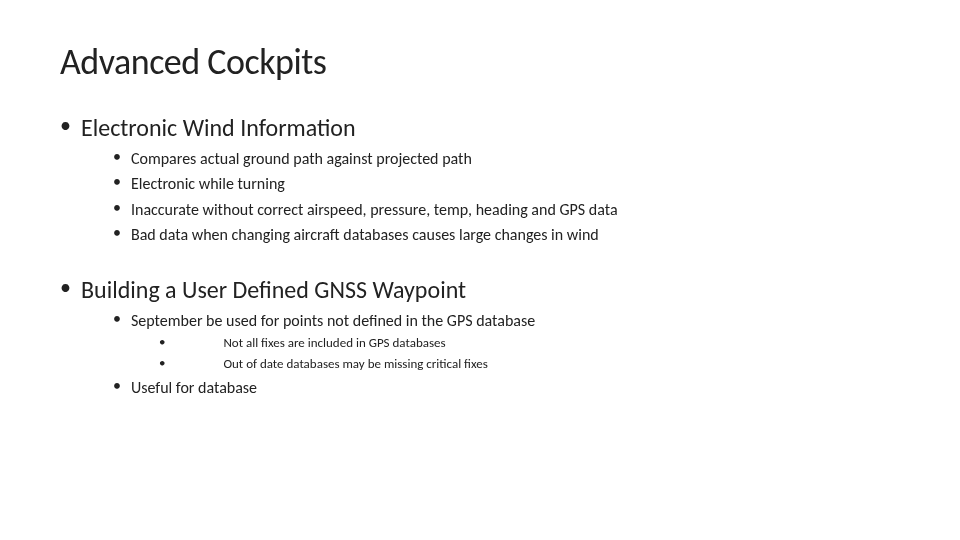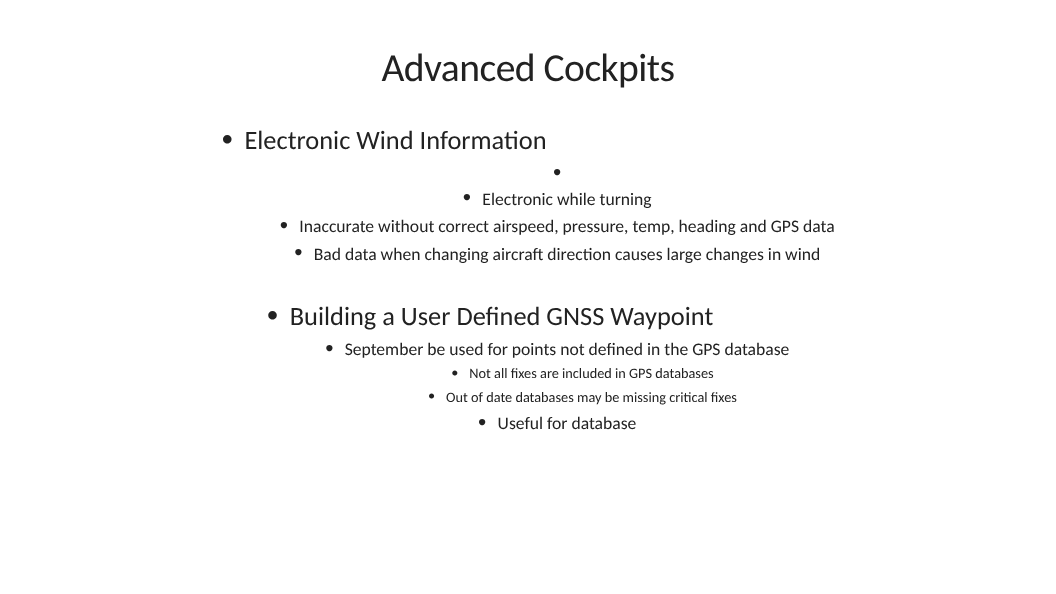--- a/index.html
+++ b/index.html
@@ -1,19 +1,18 @@
 <!DOCTYPE html>
 <html><head>
   <meta charset="utf-8">
   <style>
     * {
       margin: 0;
       padding: 0;
       box-sizing: border-box;
-      align-items: center;
     }
 
     body {
       width: 960px;
       height: 540px;
       background: #ffffff;
       font-family: 'Segoe UI', Calibri, Arial, sans-serif;
       color: #222222;
       overflow: hidden;
     }
@@ -105,20 +104,21 @@
     }
 
     .bullet-level3 .bullet-dot {
       font-size: 13px;
       flex-shrink: 0;
     }
 
     .bullet-level3 .bullet-text {
       font-size: 13px;
       line-height: 1.45;
+      margin-left: 48px;
     }
 
     .section-gap {
       margin-top: 10px;
     }
   </style>
 </head>
 <body>
 
 <div class="slide">
@@ -126,32 +126,33 @@
 
   <div class="content">
 
     <div class="bullet-level1">
       <span class="bullet-dot">•</span>
       <div>
         <span class="bullet-text">Electronic Wind Information</span>
         <div class="sub-list">
           <div class="bullet-level2">
             <span class="bullet-dot">•</span>
+            <span class="bullet-text">Compares actual ground path against projected path</span>
           </div>
           <div class="bullet-level2">
             <span class="bullet-dot">•</span>
             <span class="bullet-text">Electronic while turning</span>
           </div>
           <div class="bullet-level2">
             <span class="bullet-dot">•</span>
             <span class="bullet-text">Inaccurate without correct airspeed, pressure, temp, heading and GPS data</span>
           </div>
           <div class="bullet-level2">
             <span class="bullet-dot">•</span>
-            <span class="bullet-text">Bad data when changing aircraft direction causes large changes in wind</span>
+            <span class="bullet-text">Bad data when changing aircraft databases causes large changes in wind</span>
           </div>
         </div>
       </div>
     </div>
 
     <div class="bullet-level1 section-gap">
       <span class="bullet-dot">•</span>
       <div>
         <span class="bullet-text">Building a User Defined GNSS Waypoint</span>
         <div class="sub-list">

